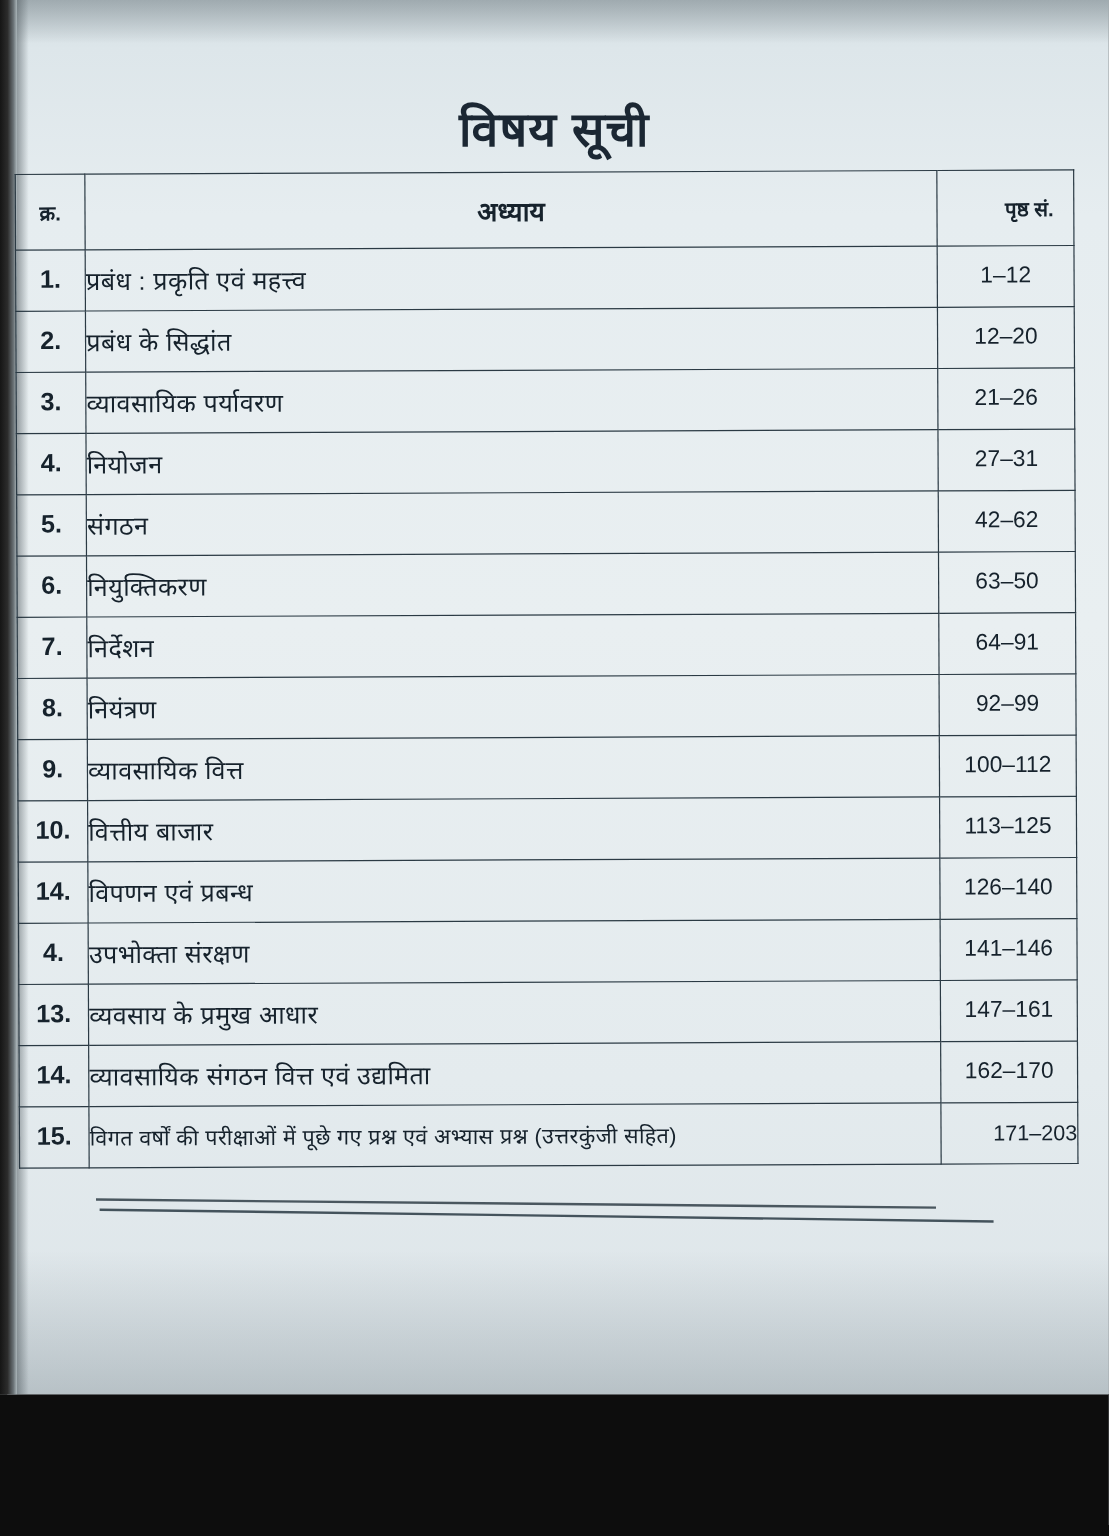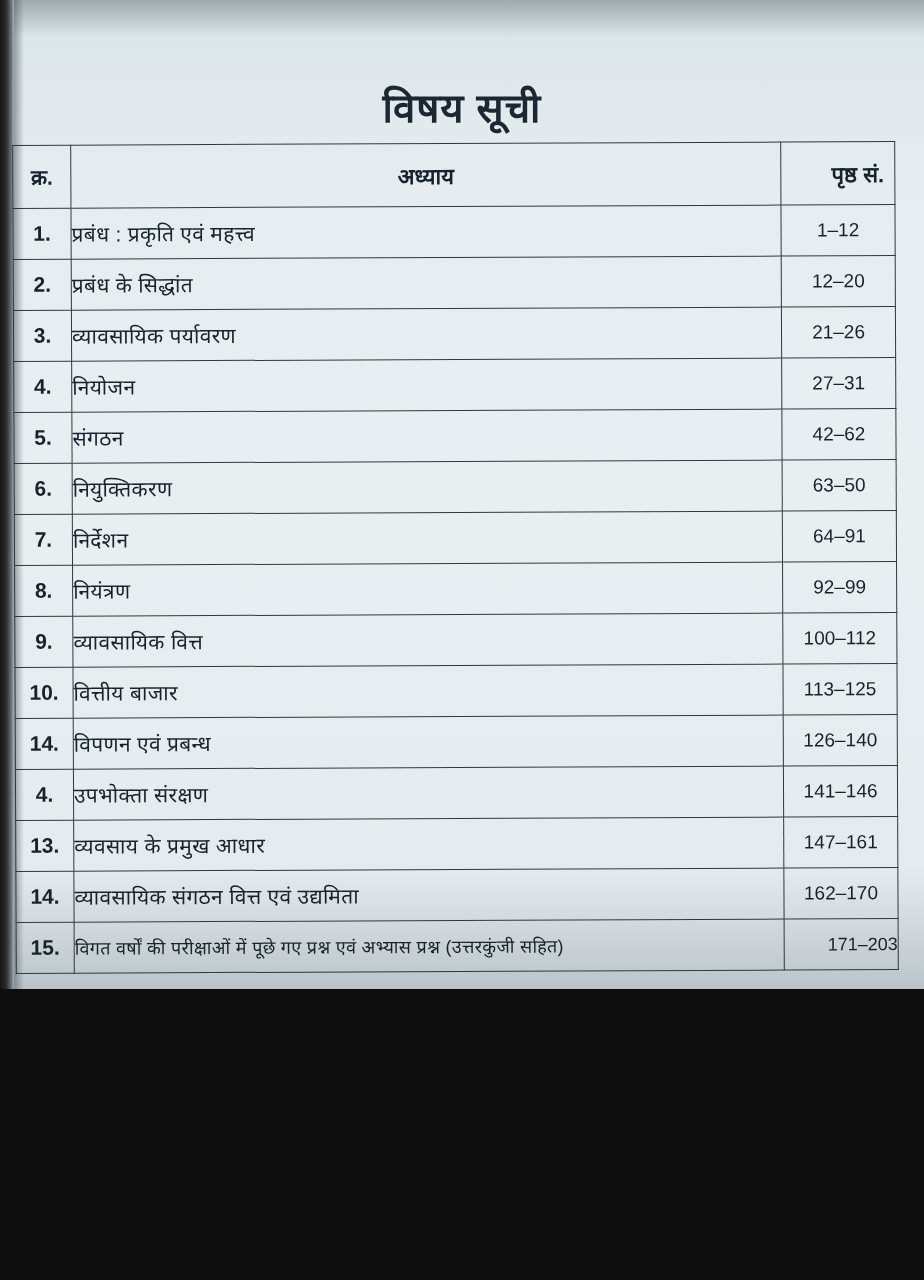--- a/index.html
+++ b/index.html
@@ -3,21 +3,21 @@
 <meta charset="utf-8">
 <style>
   html, body {
     margin: 0;
     padding: 0;
     background: #0d0d0d;
   }
   .page {
     position: relative;
     width: 924px;
-    height: 989px;
+    height: 1162px;
     overflow: hidden;
     background: #dfe6ea;
     font-family: "Liberation Sans", sans-serif;
   }
 
   
   .paper {
     position: absolute;
     left: 6px;
     top: 0;
@@ -115,22 +115,22 @@
   .col-sr { width: 58px; }
   .col-ch { width: 710px; }
   .col-pg { width: 114px; }
 
   thead th {
     height: 62px;
     font-size: 22px;
     font-weight: 700;
     text-align: center;
   }
-  thead th.sr { font-size: 21px; }
-  thead th.pg { font-size: 22px; padding-left: 40px; }
+  thead th.sr { font-size: 17px; }
+  thead th.pg { font-size: 17px; padding-left: 40px; }
 
   tbody td {
     height: 50px;
   }
   td.sr {
     text-align: center;
     font-size: 21px;
     font-weight: 700;
     padding-right: 4px;
   }

